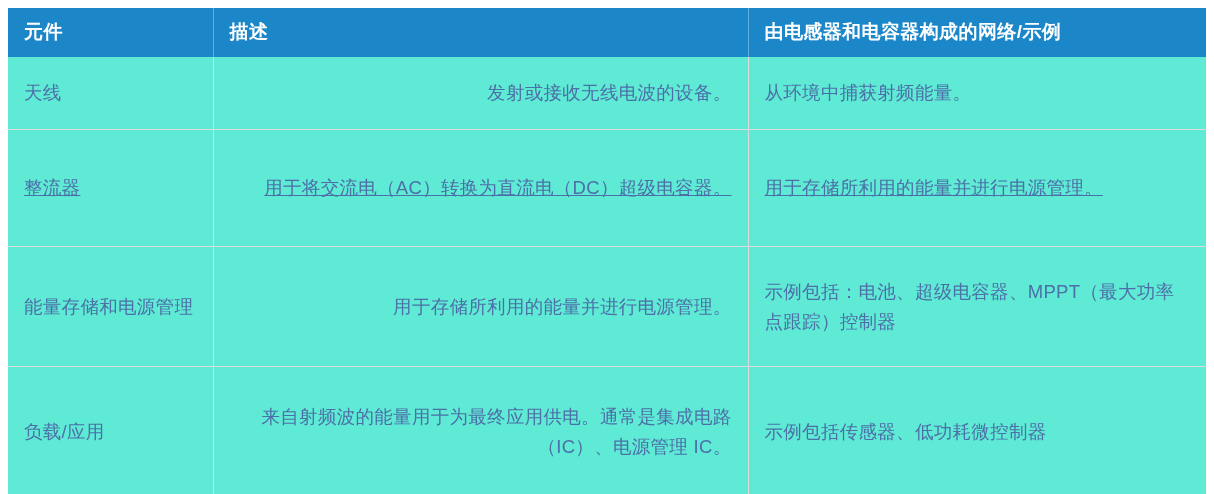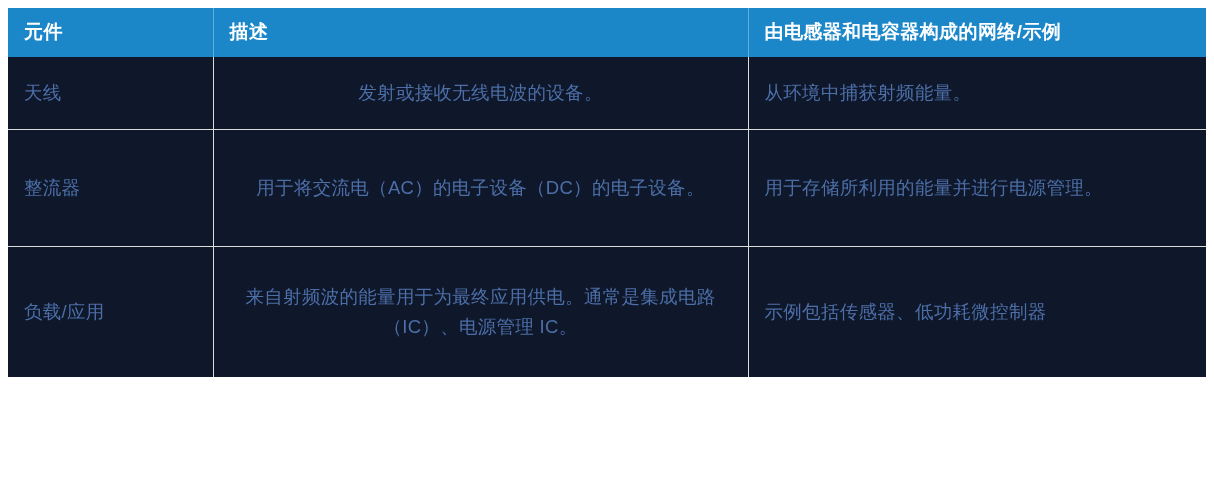--- a/index.html
+++ b/index.html
@@ -42,44 +42,44 @@
     vertical-align: middle;
     border-right: 1px solid #5fb0dc;
     letter-spacing: 0.4px;
   }
   thead th:last-child { border-right: none; }
 
   
   tbody td {
     font-size: 18.5px;
     color: #4c6fa8;
-    background: #0f172a;
+    background: #5eead4;
     border-bottom: 1px solid #dcdcdc;
     border-right: 1px solid #dcdcdc;
     padding: 12px 16px;
     vertical-align: middle;
     line-height: 1.62;
     letter-spacing: 0.3px;
   }
   tbody td:last-child { border-right: none; }
   tbody tr:last-child td { border-bottom: none; }
 
   tbody tr td.col-comp  { text-align: left; }
-  tbody tr td.col-desc  { text-align: center; }
+  tbody tr td.col-desc  { text-align: right; }
   tbody tr td.col-func  { text-align: left; }
 
   
   col.c-comp { width: 205px; }
   col.c-desc { width: 535px; }
   col.c-func { width: 458px; }
 
   
   tr.r0 td { height: 48px; }
   tr.r1 td { height: 95px; }
-  tr.r2 td { height: 92px; }
+  tr.r2 td { height: 92px; text-decoration: underline; }
   tr.r3 td { height: 95px; }
   tr.r4 td { height: 106px; }
 </style>
 </head>
 <body>
 
 <div class="table-wrap">
   <table class="rf-table">
     <colgroup>
       <col class="c-comp">
@@ -94,22 +94,27 @@
       </tr>
     </thead>
     <tbody>
       <tr class="r0">
         <td class="col-comp">天线</td>
         <td class="col-desc">发射或接收无线电波的设备。</td>
         <td class="col-func">从环境中捕获射频能量。</td>
       </tr>
       <tr class="r2">
         <td class="col-comp">整流器</td>
-        <td class="col-desc">用于将交流电（AC）的电子设备（DC）的电子设备。</td>
+        <td class="col-desc">用于将交流电（AC）转换为直流电（DC）超级电容器。</td>
         <td class="col-func">用于存储所利用的能量并进行电源管理。</td>
+      </tr>
+      <tr class="r3">
+        <td class="col-comp">能量存储和电源管理</td>
+        <td class="col-desc">用于存储所利用的能量并进行电源管理。</td>
+        <td class="col-func">示例包括：电池、超级电容器、MPPT（最大功率点跟踪）控制器</td>
       </tr>
       <tr class="r4">
         <td class="col-comp">负载/应用</td>
         <td class="col-desc">来自射频波的能量用于为最终应用供电。通常是集成电路（IC）、电源管理 IC。</td>
         <td class="col-func">示例包括传感器、低功耗微控制器</td>
       </tr>
     </tbody>
   </table>
 </div>
 

